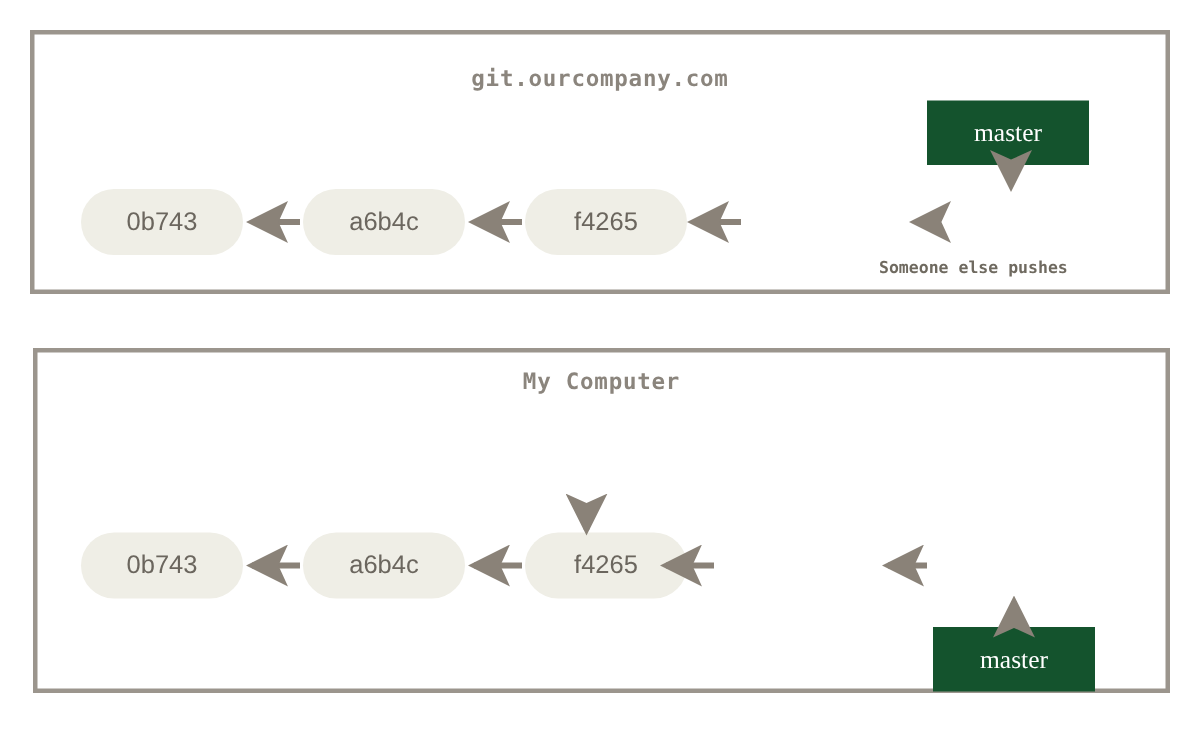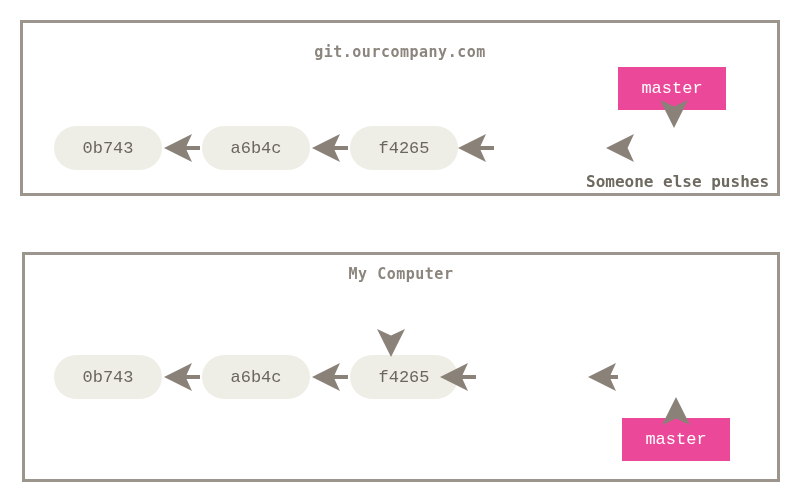--- a/index.html
+++ b/index.html
@@ -22,21 +22,21 @@
     background: #ffffff;
   }
   #panel-remote {
     left: 20px;
     top: 20px;
     width: 760px;
     height: 176px;
   }
   #panel-local {
     left: 22px;
-    top: 252px;
+    top: 232px;
     width: 758px;
     height: 230px;
     padding-left: 44px;
   }
   .panel-title {
     position: absolute;
     width: 100%;
     text-align: center;
     font-family: "DejaVu Sans Mono", monospace;
     font-size: 15px;
@@ -44,48 +44,48 @@
     color: #8b857d;
     letter-spacing: 0.5px;
     white-space: nowrap;
   }
   #title-remote { top: 20px; left: 0; }
   #title-local  { top: 10px; left: 0; }
 
   .caption {
     position: absolute;
     font-family: "DejaVu Sans Mono", monospace;
-    font-size: 16px;
+    font-size: 11px;
     font-weight: bold;
     color: #6f6a60;
     white-space: nowrap;
   }
 
   .commit {
     position: absolute;
     width: 108px;
     height: 44px;
     border-radius: 22px;
     background: #efeee6;
     color: #6b665e;
-    font-family: Liberation Mono, monospace;
+    font-family: Liberation Sans, sans-serif;
     font-size: 17px;
     display: flex;
     align-items: center;
     justify-content: center;
     box-sizing: border-box;
   }
 
   .ref {
     position: absolute;
     width: 108px;
     height: 43px;
-    background: #ec4899;
+    background: #14532d;
     color: #ffffff;
-    font-family: Liberation Mono, monospace;
+    font-family: Liberation Serif, serif;
     font-size: 17px;
     display: flex;
     align-items: center;
     justify-content: center;
     box-sizing: border-box;
   }
   .ref.wide {
     width: 133px;
   }
 

